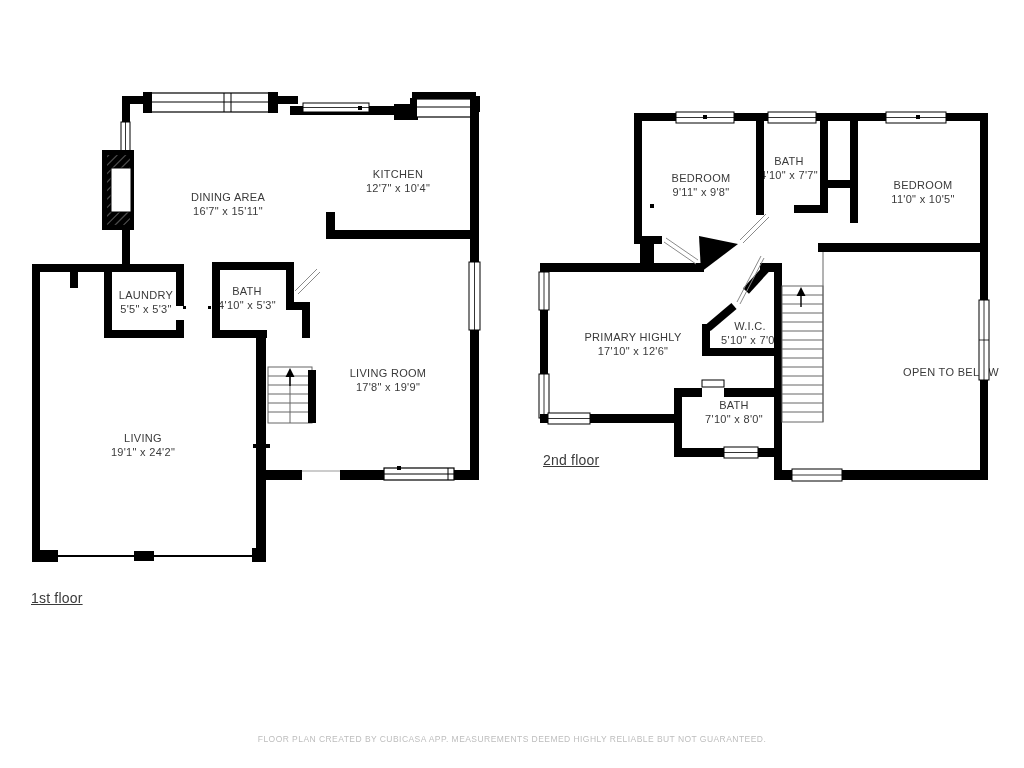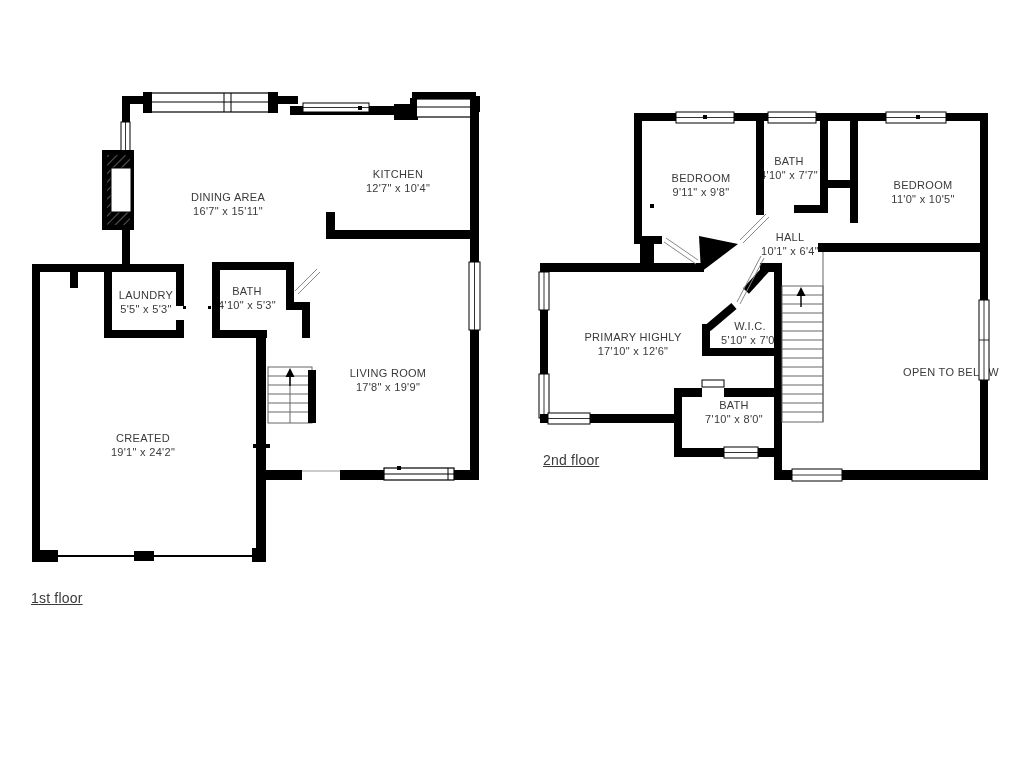--- a/index.html
+++ b/index.html
@@ -36,59 +36,56 @@
     </div>
     <div class="room-label" style="left:187px;top:285px;width:120px;">
       <span class="nm">BATH</span>
       <span class="dm">4'10" x 5'3"</span>
     </div>
     <div class="room-label" style="left:288px;top:367px;width:200px;">
       <span class="nm">LIVING ROOM</span>
       <span class="dm">17'8" x 19'9"</span>
     </div>
     <div class="room-label" style="left:43px;top:432px;width:200px;">
-      <span class="nm">CREATED</span>
+      <span class="nm">LIVING</span>
       <span class="dm">19'1" x 24'2"</span>
     </div>
 
     <div class="room-label" style="left:601px;top:172px;width:200px;">
       <span class="nm">BEDROOM</span>
       <span class="dm">9'11" x 9'8"</span>
     </div>
     <div class="room-label" style="left:729px;top:155px;width:120px;">
       <span class="nm">BATH</span>
       <span class="dm">4'10" x 7'7"</span>
     </div>
     <div class="room-label" style="left:823px;top:179px;width:200px;">
       <span class="nm">BEDROOM</span>
       <span class="dm">11'0" x 10'5"</span>
     </div>
-    <div class="room-label" style="left:730px;top:231px;width:120px;">
-      <span class="nm">HALL</span>
-      <span class="dm">10'1" x 6'4"</span>
-    </div>
     <div class="room-label" style="left:533px;top:331px;width:200px;">
       <span class="nm">PRIMARY HIGHLY</span>
       <span class="dm">17'10" x 12'6"</span>
     </div>
     <div class="room-label" style="left:690px;top:320px;width:120px;">
       <span class="nm">W.I.C.</span>
       <span class="dm">5'10" x 7'0"</span>
     </div>
     <div class="room-label" style="left:674px;top:399px;width:120px;">
       <span class="nm">BATH</span>
       <span class="dm">7'10" x 8'0"</span>
     </div>
     <div class="room-label" style="left:851px;top:366px;width:200px;">
       <span class="nm">OPEN TO BELOW</span>
     </div>
 
     <div class="floor-label" style="left:31px;top:590px;">1st floor</div>
     <div class="floor-label" style="left:543px;top:452px;">2nd floor</div>
 
+    <div class="disclaimer">FLOOR PLAN CREATED BY CUBICASA APP. MEASUREMENTS DEEMED HIGHLY RELIABLE BUT NOT GUARANTEED.</div>
   </div>
 
   <svg class="plan-svg" width="1024" height="768" viewBox="0 0 1024 768">
     <defs>
       <pattern id="hatch" width="6" height="6" patternTransform="rotate(45)" patternUnits="userSpaceOnUse">
         <line x1="0" y1="0" x2="0" y2="6" stroke="#555" stroke-width="1.4"></line>
       </pattern>
     </defs>
 
     <g>

